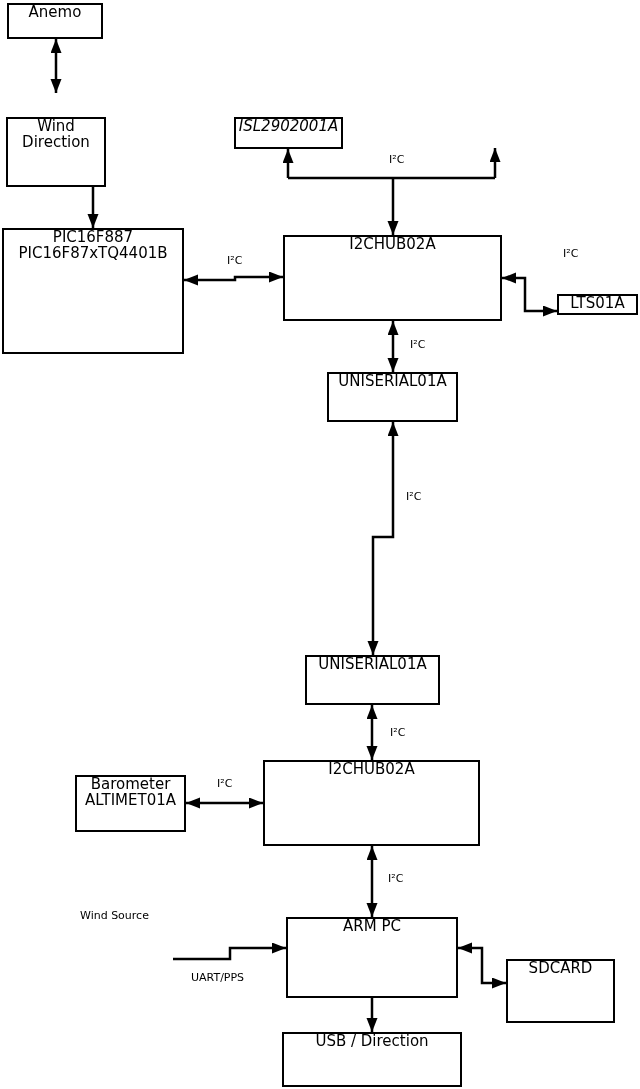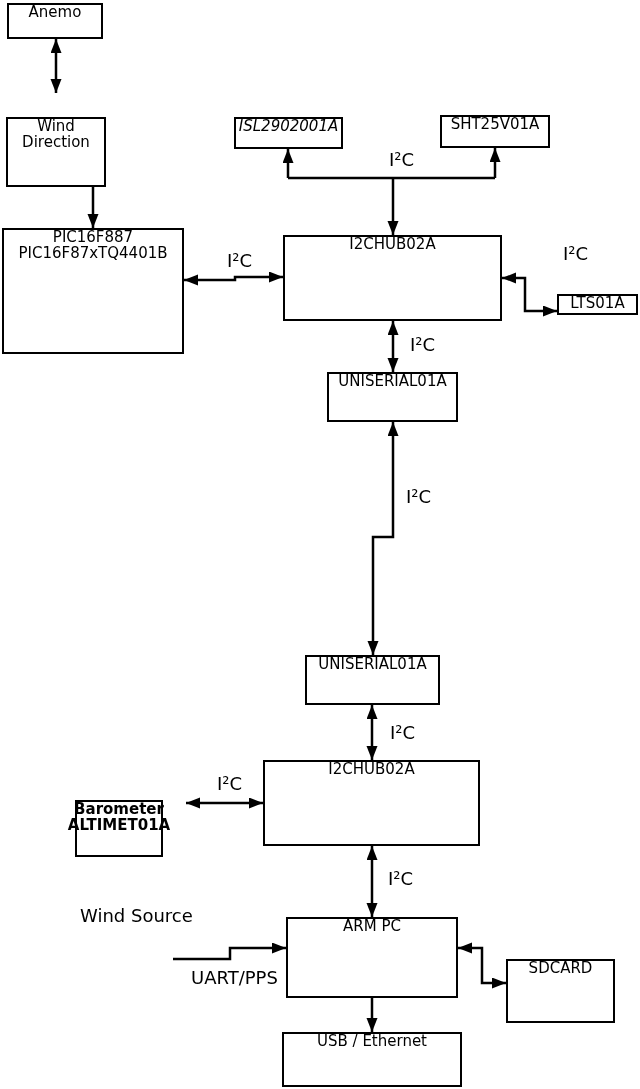--- a/index.html
+++ b/index.html
@@ -22,21 +22,21 @@
     flex-direction: column;
     align-items: center;
     justify-content: flex-start;
     text-align: center;
     font-size: 15px;
     line-height: 15.5px;
     white-space: nowrap;
   }
   .elabel {
     position: absolute;
-    font-size: 18px;
+    font-size: 11px;
     line-height: 14px;
     white-space: nowrap;
   }
 </style>
 </head>
 <body>
 
 <div class="canvas">
 
   <svg class="wires" viewBox="0 0 640 1089" xmlns="http://www.w3.org/2000/svg">
@@ -76,23 +76,20 @@
 
   <div class="node" style="left:2px; top:228px; width:182px; height:126px;">
     <span>PIC16F887</span>
     <span>PIC16F87xTQ4401B</span>
   </div>
 
   <div class="node" style="left:234px; top:117px; width:109px; height:32px;font-style:italic;">
     <span>ISL2902001A</span>
   </div>
 
-  <div class="node" style="left:440px; top:115px; width:110px; height:33px;">
-    <span>SHT25V01A</span>
-  </div>
 
   <div class="node" style="left:283px; top:235px; width:219px; height:86px;">
     <span>I2CHUB02A</span>
   </div>
 
   <div class="node" style="left:557px; top:294px; width:81px; height:21px;">
     <span>LTS01A</span>
   </div>
 
   <div class="node" style="left:327px; top:372px; width:131px; height:50px;">
@@ -100,36 +97,36 @@
   </div>
 
   <div class="node" style="left:305px; top:655px; width:135px; height:50px;">
     <span>UNISERIAL01A</span>
   </div>
 
   <div class="node" style="left:263px; top:760px; width:217px; height:86px;">
     <span>I2CHUB02A</span>
   </div>
 
-  <div class="node" style="left:75px; top:800px; width:88px; height:57px;font-weight:bold;">
+  <div class="node" style="left:75px; top:775px; width:111px; height:57px;">
     <span>Barometer</span>
     <span>ALTIMET01A</span>
   </div>
 
 
   <div class="node" style="left:286px; top:917px; width:172px; height:81px;">
     <span>ARM PC</span>
   </div>
 
   <div class="node" style="left:506px; top:959px; width:109px; height:64px;">
     <span>SDCARD</span>
   </div>
 
   <div class="node" style="left:282px; top:1032px; width:180px; height:55px;">
-    <span>USB / Ethernet</span>
+    <span>USB / Direction</span>
   </div>
 
   <span class="elabel" style="left:389px; top:153px;">I²C</span>
   <span class="elabel" style="left:227px; top:254px;">I²C</span>
   <span class="elabel" style="left:563px; top:247px;">I²C</span>
   <span class="elabel" style="left:410px; top:338px;">I²C</span>
   <span class="elabel" style="left:406px; top:490px;">I²C</span>
   <span class="elabel" style="left:390px; top:726px;">I²C</span>
   <span class="elabel" style="left:217px; top:777px;">I²C</span>
   <span class="elabel" style="left:388px; top:872px;">I²C</span>

